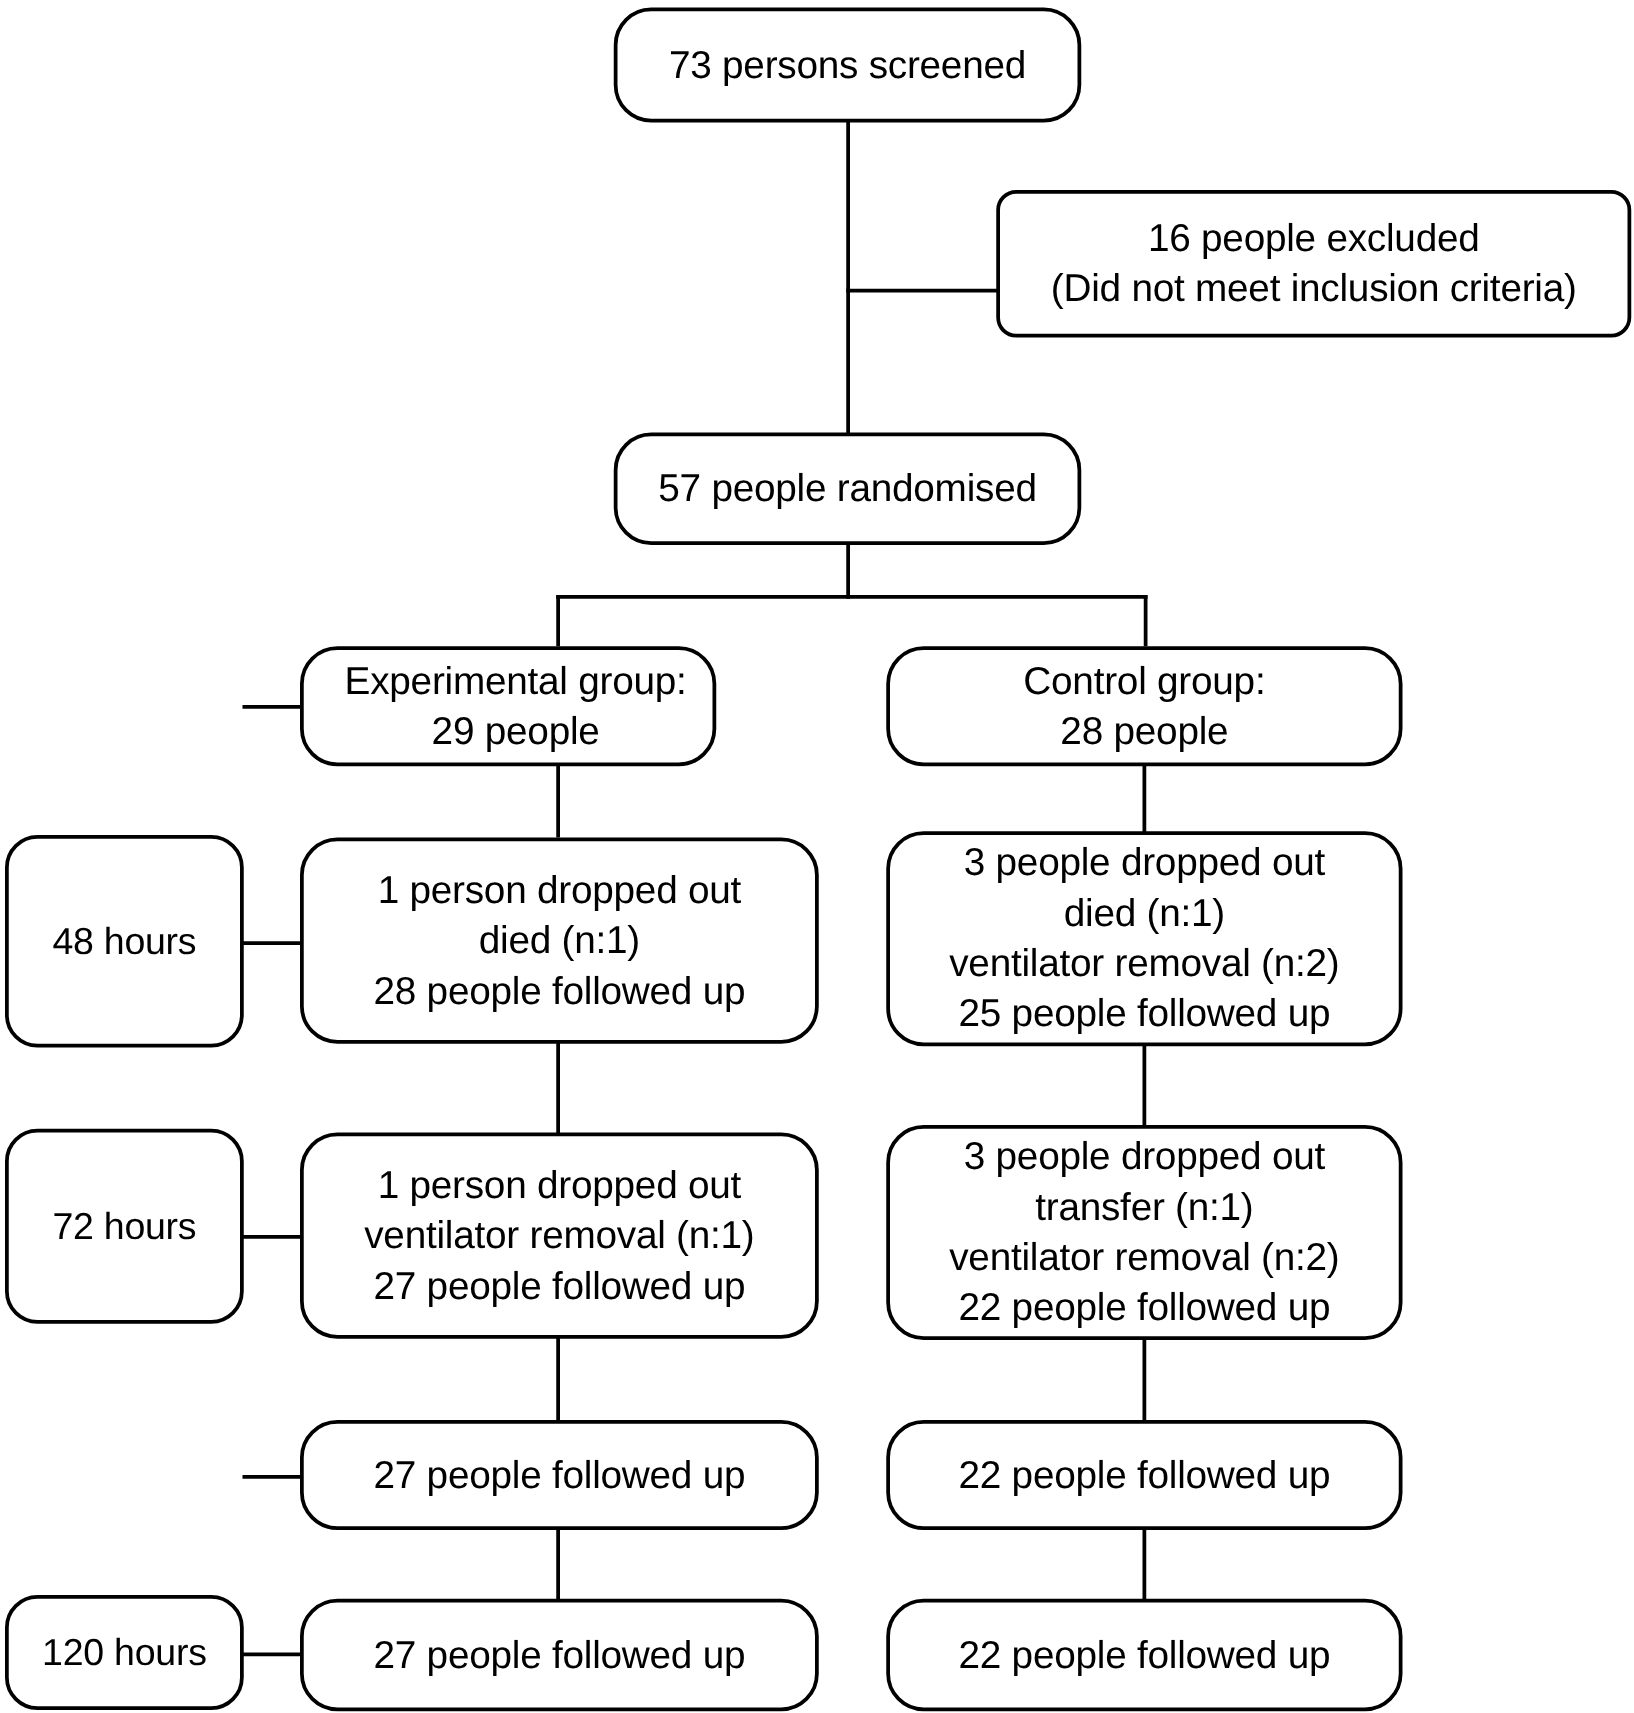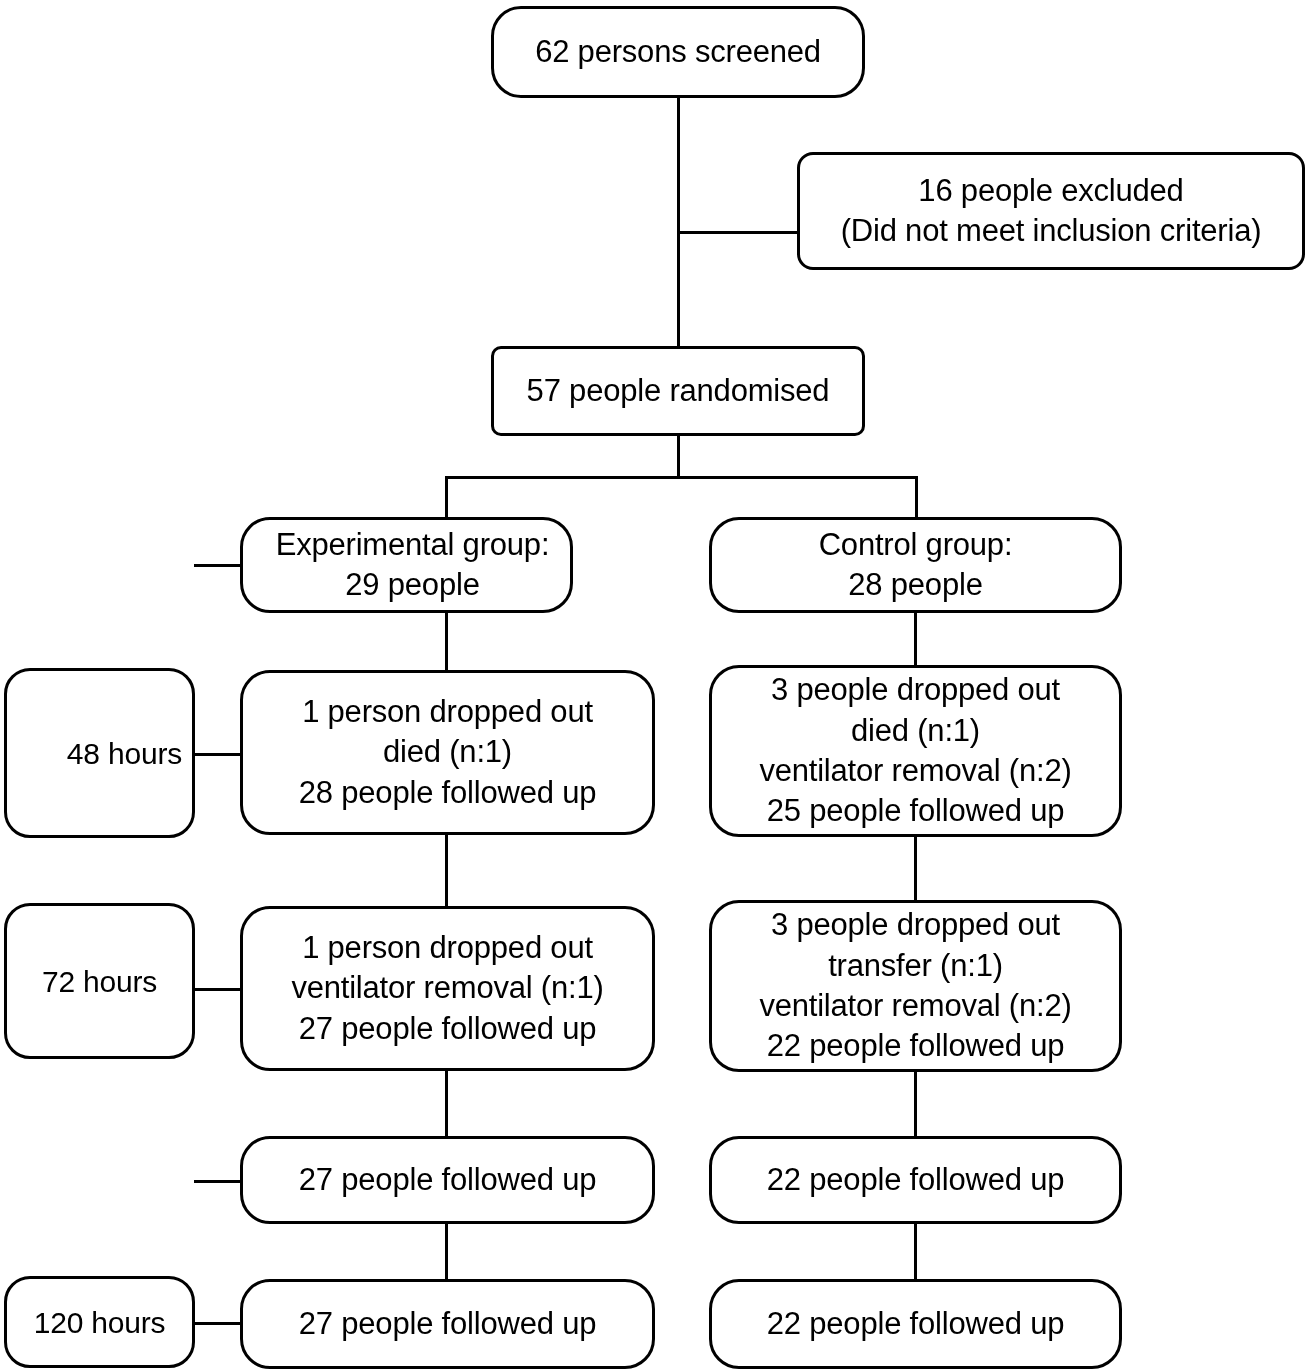--- a/index.html
+++ b/index.html
@@ -74,42 +74,42 @@
   <div class="connector v" style="left:914px; top:1068px; height:72px;"></div>
   <div class="connector v" style="left:914px; top:1223px; height:58px;"></div>
 
   <div class="connector h" style="left:194px; top:564px; width:50px;"></div>
   <div class="connector h" style="left:194px; top:753px; width:50px;"></div>
   <div class="connector h" style="left:194px; top:988px; width:50px;"></div>
   <div class="connector h" style="left:194px; top:1180px; width:50px;"></div>
   <div class="connector h" style="left:194px; top:1322px; width:50px;"></div>
 
   <div class="node" style="left:491px; top:6px; width:374px; height:92px;">
-    <span class="txt">62 persons screened</span>
+    <span class="txt">73 persons screened</span>
   </div>
 
   <div class="node" style="left:797px; top:152px; width:508px; height:118px;border-radius:16px;">
     <span class="txt">16 people excluded
 (Did not meet inclusion criteria)</span>
   </div>
 
-  <div class="node" style="left:491px; top:346px; width:374px; height:90px;border-radius:10px;">
+  <div class="node" style="left:491px; top:346px; width:374px; height:90px;">
     <span class="txt">57 people randomised</span>
   </div>
 
   <div class="node" style="left:240px; top:517px; width:333px; height:96px;padding-left:12px;">
     <span class="txt">Experimental group:
 29 people</span>
   </div>
   <div class="node" style="left:709px; top:517px; width:413px; height:96px;">
     <span class="txt">Control group:
 28 people</span>
   </div>
 
-  <div class="node time-node" style="left:4px; top:668px; width:191px; height:170px;justify-content:flex-end;">
+  <div class="node time-node" style="left:4px; top:668px; width:191px; height:170px;">
     <span class="txt">48 hours</span>
   </div>
   <div class="node" style="left:240px; top:670px; width:415px; height:165px;">
     <span class="txt">1 person dropped out
 died (n:1)
 28 people followed up</span>
   </div>
   <div class="node" style="left:709px; top:665px; width:413px; height:172px;">
     <span class="txt">3 people dropped out
 died (n:1)

